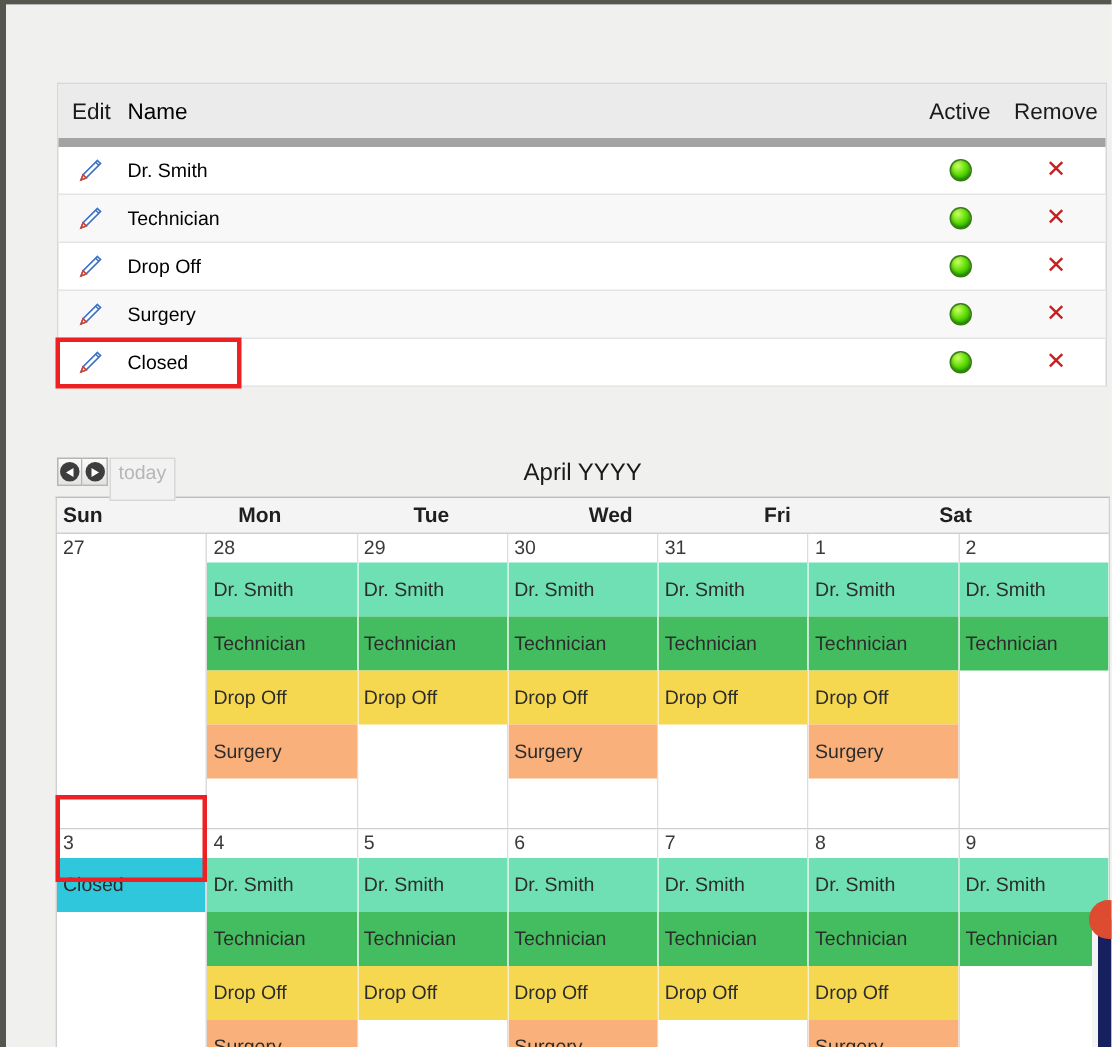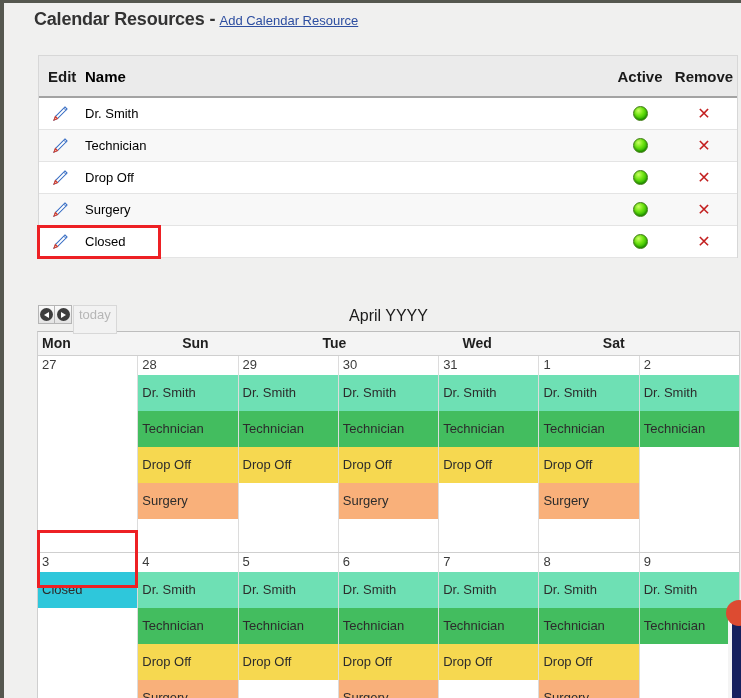--- a/index.html
+++ b/index.html
@@ -54,22 +54,22 @@
     position: absolute;
     left: 34px; top: 52px;
     width: 700px;
     background: #fff;
     border: 1px solid #d7d7d7;
     border-bottom: none;
     font-size: 13px;
   }
   .rrow { display: flex; align-items: center; height: 32px; border-bottom: 1px solid #e4e4e4; }
   .rhead {
-    height: 42px; background: #ebebeb; border-bottom: 2px solid #a3a3a3;
-    font-weight: bold; font-size: 15px; color: #1a1a1a;
+    height: 42px; background: #ebebeb; border-bottom: 6px solid #a3a3a3;
+    font-weight: normal; font-size: 15px; color: #1a1a1a;
   }
   .rrow.alt { background: #f8f8f8; }
   .c-edit { width: 40px; flex: 0 0 40px; display: flex; justify-content: center; align-items: center; padding-left: 2px;}
   .c-name { flex: 1 1 auto; color: #000000; padding-left: 6px; }
   .c-active { width: 62px; flex: 0 0 62px; display: flex; justify-content: center; align-items: center; }
   .c-remove { width: 66px; flex: 0 0 66px; display: flex; justify-content: center; align-items: center; }
   .rhead .c-edit { justify-content: flex-start; padding-left: 9px; width: 43px; flex:0 0 43px; }
   .rhead .c-name { padding-left: 3px; }
 
   .pencil { width: 18px; height: 18px; display: block; cursor: pointer; }
@@ -131,21 +131,21 @@
     line-height: 26px;
   }
   #calgrid { border: 1px solid #cfcfcf; border-top: 1px solid #bdbdbd; background: #fff; }
   #dayhdr { display: flex; background: #f4f4f4; border-bottom: 1px solid #cfcfcf; }
   #dayhdr div {
     flex: 1 1 0; min-width: 0;
     font-weight: bold; font-size: 14px; color: #1f1f1f;
     padding: 3px 0 4px 4px;
     border-right: 1px solid transparent;
   }
-  .week { display: flex; border-bottom: 1px solid #cfcfcf; justify-content: center; }
+  .week { display: flex; border-bottom: 1px solid #cfcfcf; }
   .week:last-child { border-bottom: none; }
   .daycell {
     flex: 1 1 0; min-width: 0;
     border-right: 1px solid #dcdcdc;
     background: #fff;
     height: 196px;
     overflow: hidden;
   }
   .daycell:last-child { border-right: none; }
   .daycell.pad { background: #fff; }
@@ -175,25 +175,20 @@
     width: 26px; height: 26px; border-radius: 50%;
     background: #dd4b31;
   }
 </style>
 </head>
 <body>
 
 <div id="frame">
   <div id="page">
 
-    <div id="hdr">
-      <span class="ttl">Calendar Resources</span>
-      <span class="dash">-</span>
-      <a class="lnk">Add Calendar Resource</a>
-    </div>
 
     <div id="restable">
       <div class="rrow rhead">
         <div class="c-edit">Edit</div>
         <div class="c-name">Name</div>
         <div class="c-active">Active</div>
         <div class="c-remove">Remove</div>
       </div>
       <div id="rows-host">
           <div class="rrow">
@@ -292,24 +287,25 @@
                 <i class="tri right"></i>
               </span>
           </div>
         </div>
         <div id="todaybtn">today</div>
         <div id="caltitle">April YYYY</div>
       </div>
 
       <div id="calgrid">
         <div id="dayhdr">
+            <div>Sun</div>
             <div>Mon</div>
-            <div>Sun</div>
             <div>Tue</div>
             <div>Wed</div>
+            <div>Fri</div>
             <div>Sat</div>
           </div>
         <div id="weeks-host">
             <div class="week">
               <div class="daycell pad">
                 <div class="daynum">27</div>
               </div>
               <div class="daycell pad">
                 <div class="daynum">28</div>
                 <div class="evt" style="background:#6ee0b4">Dr. Smith</div>

